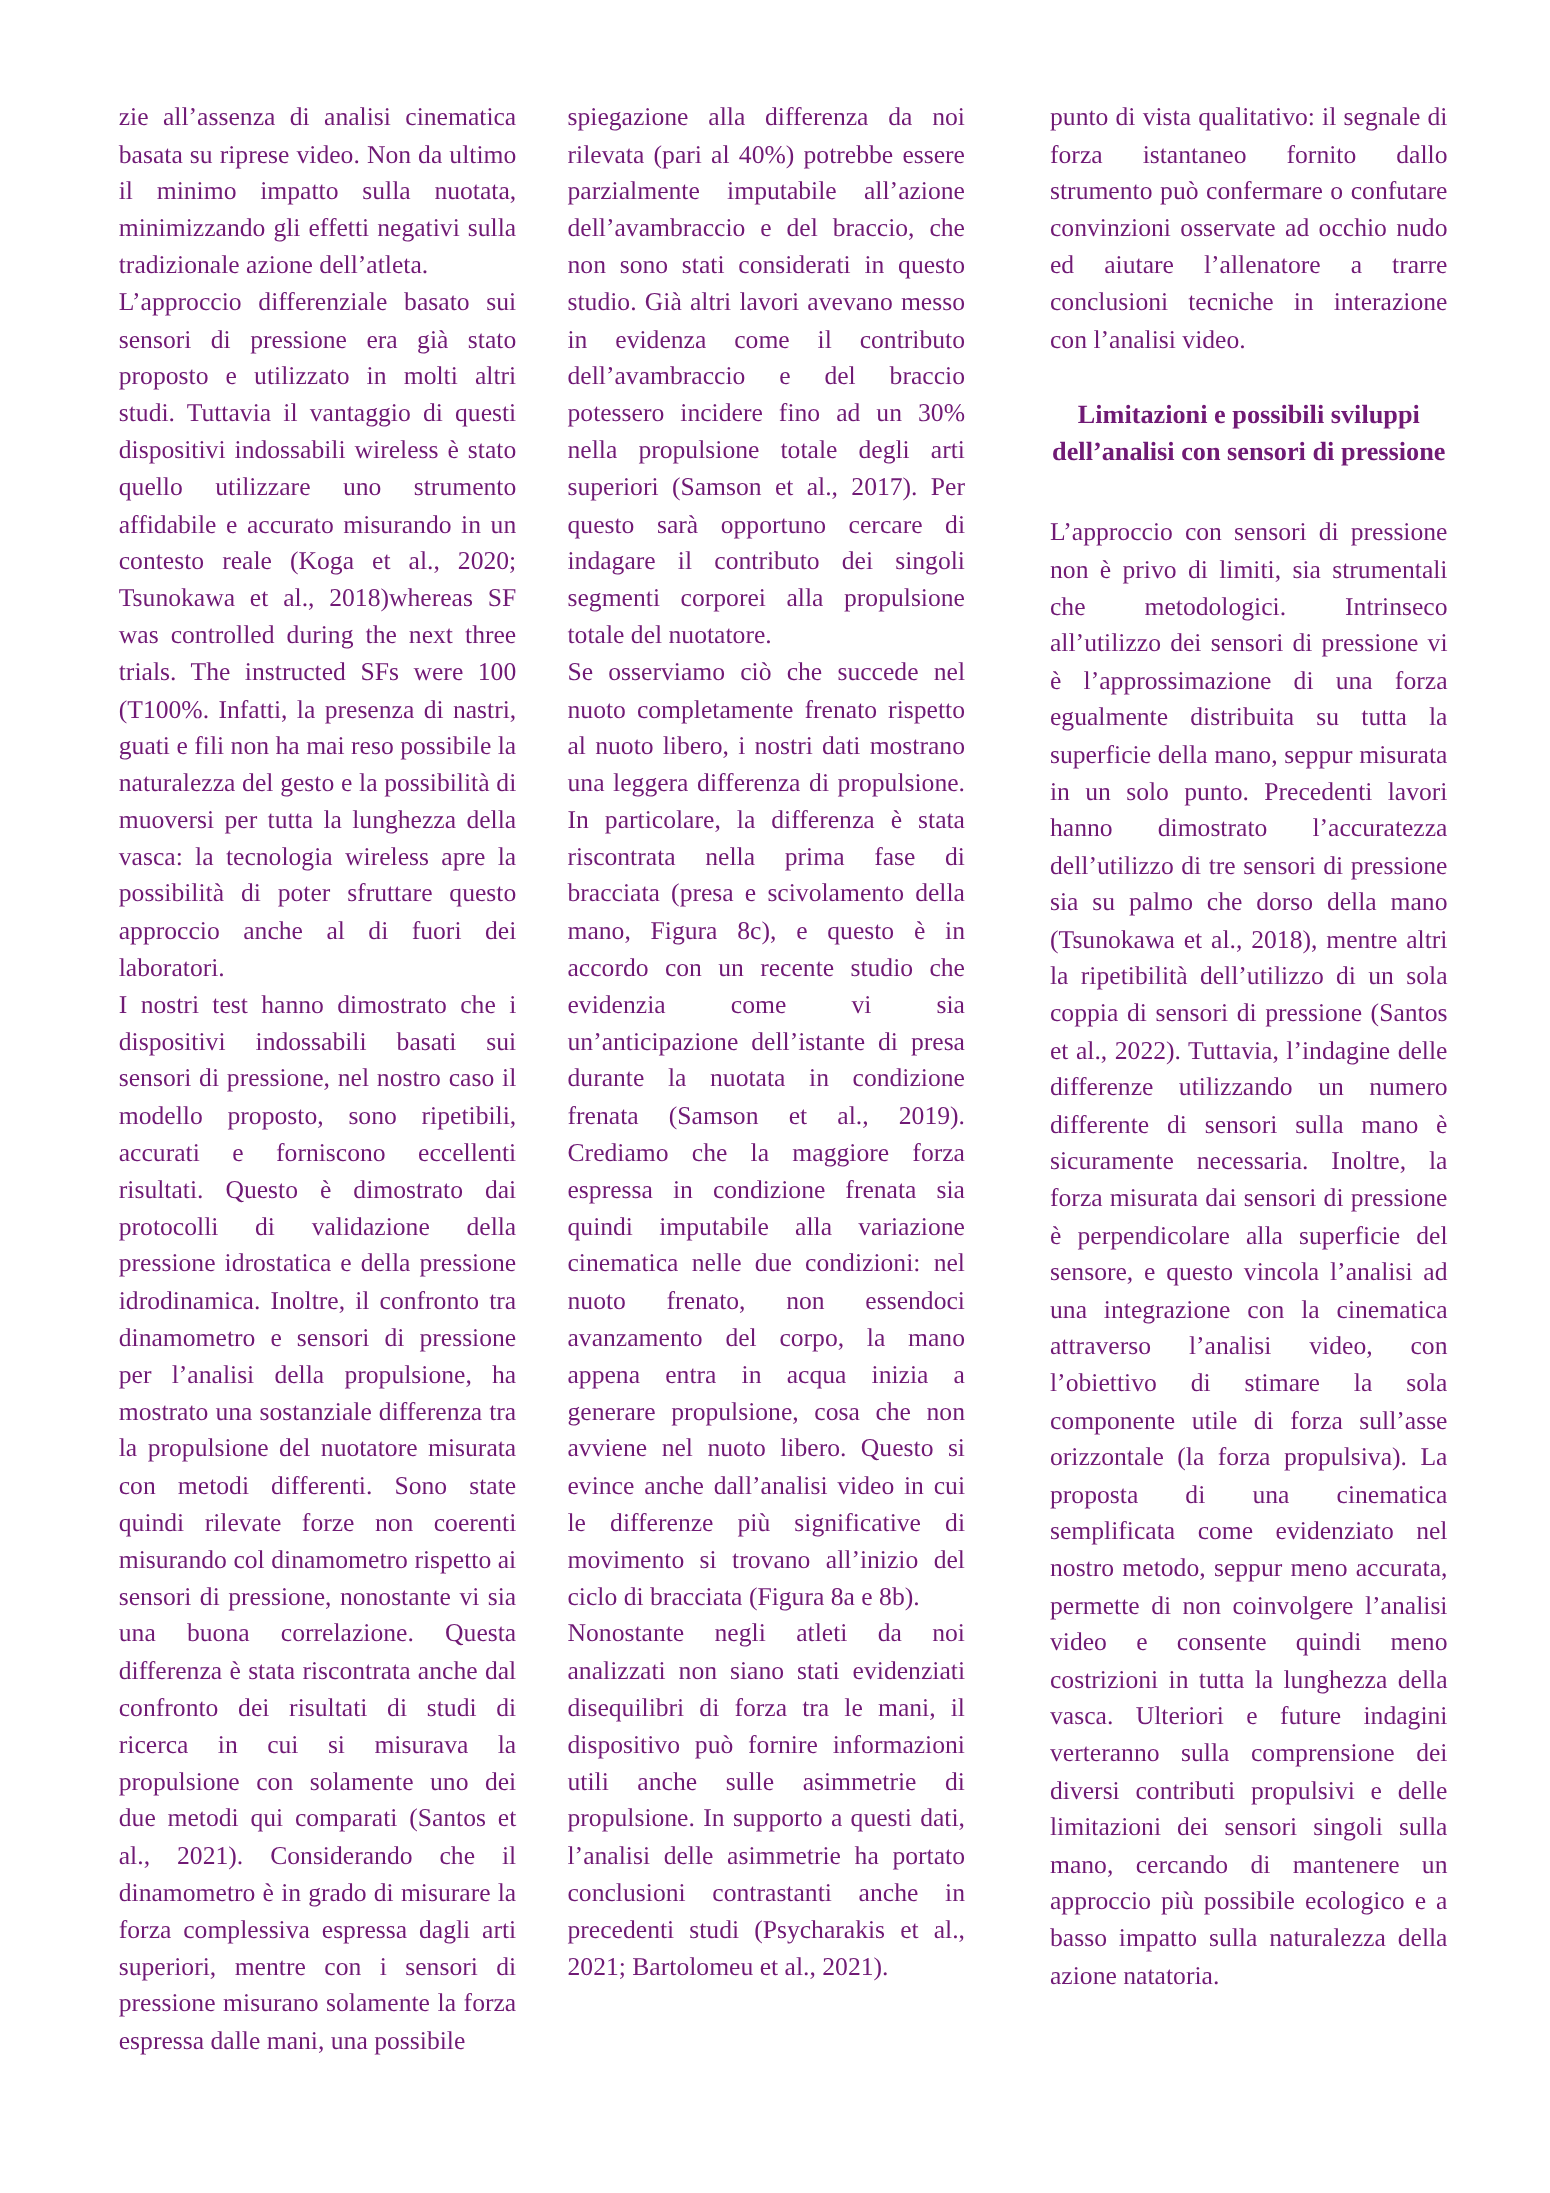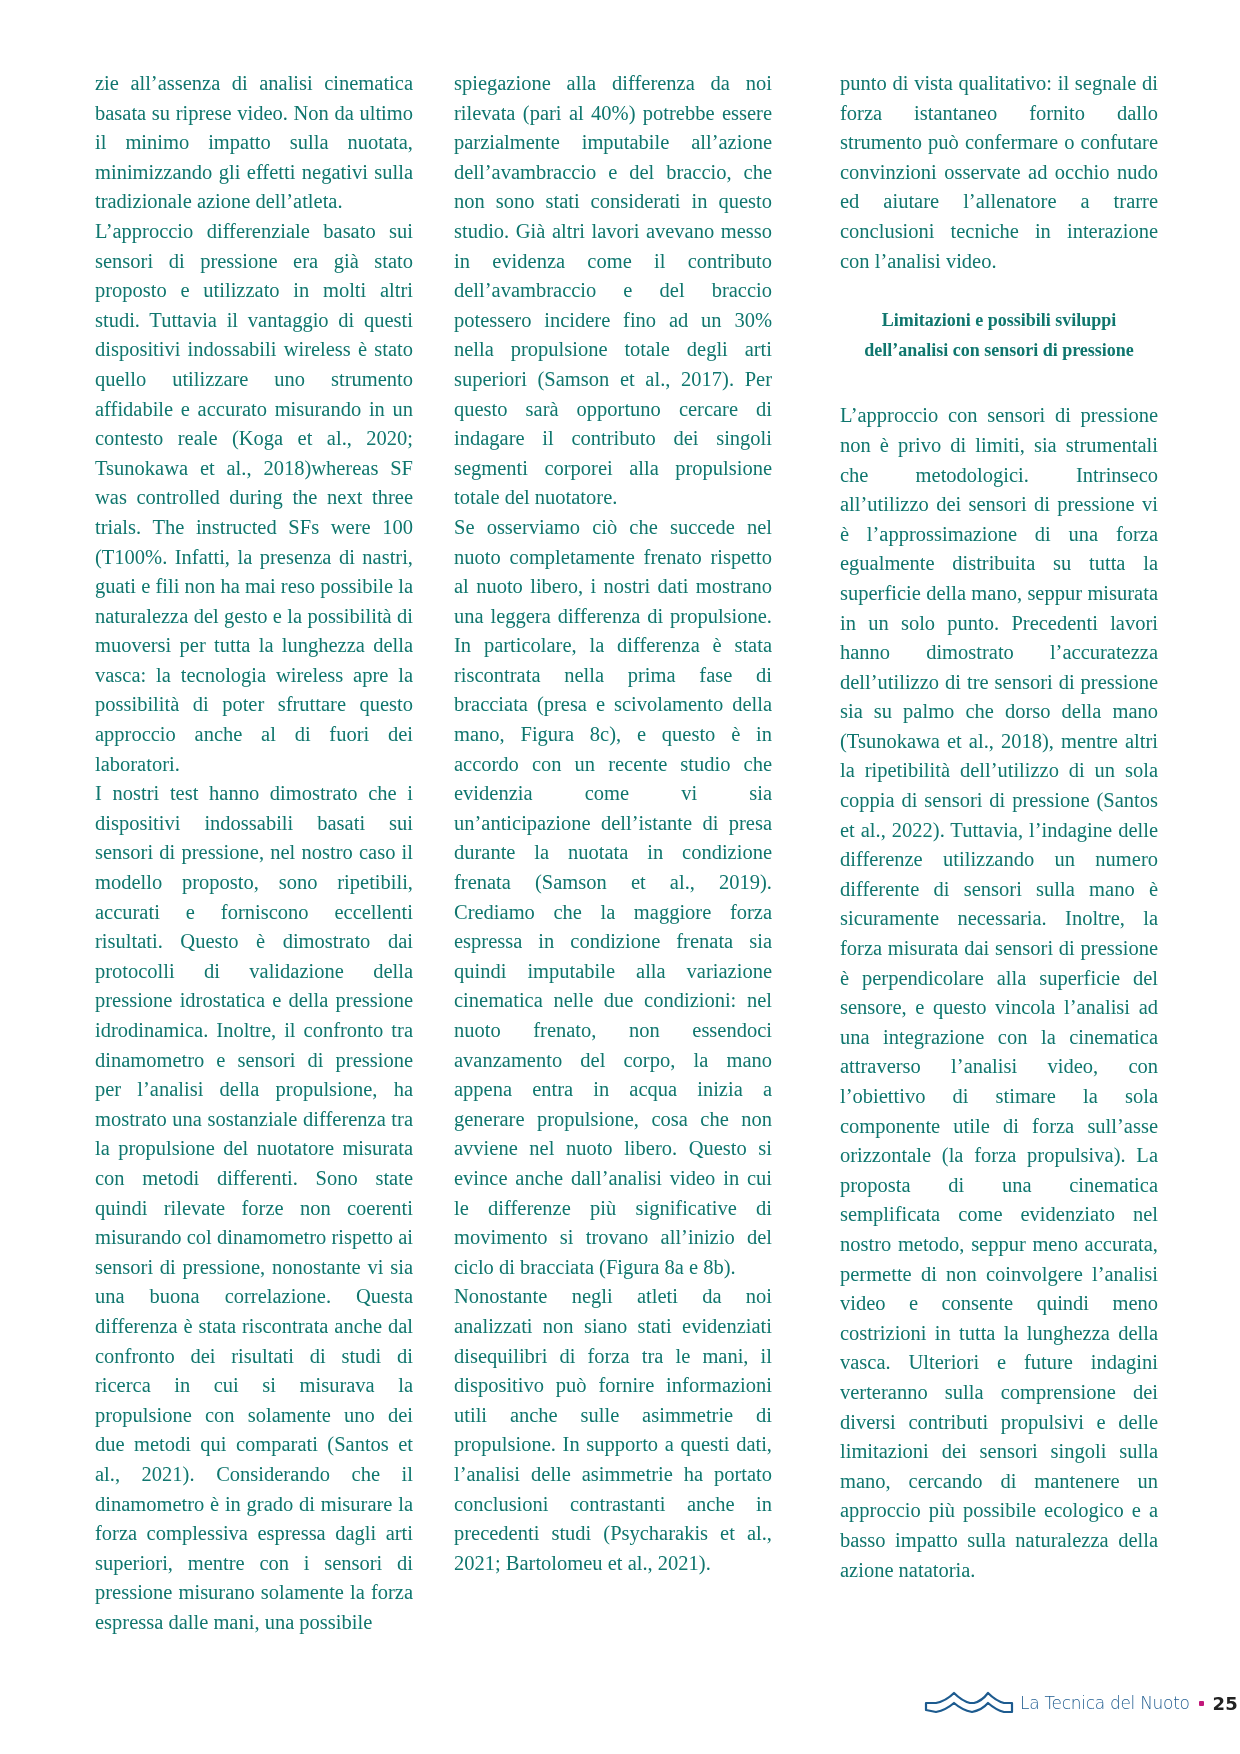--- a/index.html
+++ b/index.html
@@ -1,30 +1,30 @@
 <!DOCTYPE html>
 <html><head>
 <meta charset="utf-8">
 <style>
   html, body { margin: 0; padding: 0; background: #ffffff; }
   body { width: 1240px; height: 1754px; position: relative; overflow: hidden; }
   .page { position: absolute; left: 0; top: 0; width: 1240px; height: 1754px; background: #fff; }
   .col {
-    position: absolute; top: 69px; width: 318px;
+    position: absolute; top: 80px; width: 318px;
     font-family: "Liberation Serif", "DejaVu Serif", serif;
-    font-size: 20.5px; line-height: 29.6px; color: #0f766e;
+    font-size: 20.5px; line-height: 29.6px; color: #701a75;
     text-align: justify; hyphens: manual;
   }
   .col-1 { left: 95px; }
   .col-2 { left: 454px; }
   .col-3 { left: 840px; }
   .col p { margin: 0; text-indent: 0; }
   .section-heading {
     font-family: "Liberation Serif", "DejaVu Serif", serif;
-    font-weight: bold; text-align: center; font-size: 18px; line-height: 29.6px;
+    font-weight: bold; text-align: center; font-size: 21px; line-height: 29.6px;
     margin: 30px 0 36px 0;
   }
   .footer {
     position: absolute; top: 1688px; left: 924px; height: 30px;
     display: flex; align-items: center; gap: 6px;
   }
   .footer-logo { width: 90px; height: 26px; }
   .footer-title {
     font-family: "DejaVu Sans", sans-serif; font-size: 17px; color: #1d5b8f;
     letter-spacing: -0.3px; font-weight: 300;
@@ -48,22 +48,14 @@
     <p>Se osserviamo ciò che succede nel nuoto completamente frenato rispetto al nuoto libero, i nostri dati mostrano una leggera differenza di propulsione. In particolare, la differenza è stata riscontrata nella prima fase di bracciata (presa e scivolamento della mano, Figura 8c), e questo è in accordo con un recente studio che evidenzia come vi sia un’anticipazione dell’istante di presa durante la nuotata in condizione frenata (Samson et al., 2019). Crediamo che la maggiore forza espressa in condizione frenata sia quindi imputabile alla variazione cinematica nelle due condizioni: nel nuoto frenato, non essendoci avanzamento del corpo, la mano appena entra in acqua inizia a generare propulsione, cosa che non avviene nel nuoto libero. Questo si evince anche dall’analisi video in cui le differenze più significative di movimento si trovano all’inizio del ciclo di bracciata (Figura 8a e 8b).</p>
     <p> Nonostante negli atleti da noi analizzati non siano stati evidenziati disequilibri di forza tra le mani, il dispositivo può fornire informazioni utili anche sulle asimmetrie di propulsione. In supporto a questi dati, l’analisi delle asimmetrie ha portato conclusioni contrastanti anche in precedenti studi (Psycharakis et al., 2021; Bartolomeu et al., 2021).</p>
   </div>
 
   <div class="col col-3">
     <p>punto di vista qualitativo: il segnale di forza istantaneo fornito dallo strumento può confermare o confutare convinzioni osservate ad occhio nudo ed aiutare l’allenatore a trarre conclusioni tecniche in interazione con l’analisi video.</p>
     <div class="section-heading">Limitazioni e possibili sviluppi dell’analisi con sensori di pressione</div>
     <p>L’approccio con sensori di pressione non è privo di limiti, sia strumentali che metodologici. Intrinseco all’utilizzo dei sensori di pressione vi è l’approssimazione di una forza egualmente distribuita su tutta la superficie della mano, seppur misurata in un solo punto. Precedenti lavori hanno dimostrato l’accuratezza dell’utilizzo di tre sensori di pressione sia su palmo che dorso della mano (Tsunokawa et al., 2018), mentre altri la ripetibilità dell’utilizzo di un sola coppia di sensori di pressione (Santos et al., 2022). Tuttavia, l’indagine delle differenze utilizzando un numero differente di sensori sulla mano è sicuramente necessaria. Inoltre, la forza misurata dai sensori di pressione è perpendicolare alla superficie del sensore, e questo vincola l’analisi ad una integrazione con la cinematica attraverso l’analisi video, con l’obiettivo di stimare la sola componente utile di forza sull’asse orizzontale (la forza propulsiva). La proposta di una cinematica semplificata come evidenziato nel nostro metodo, seppur meno accurata, permette di non coinvolgere l’analisi video e consente quindi meno costrizioni in tutta la lunghezza della vasca. Ulteriori e future indagini verteranno sulla comprensione dei diversi contributi propulsivi e delle limitazioni dei sensori singoli sulla mano, cercando di mantenere un approccio più possibile ecologico e a basso impatto sulla naturalezza della azione natatoria.</p>
   </div>
 
-  <div class="footer">
-    <svg class="footer-logo" viewBox="0 0 90 26">
-      <path d="M2 20 L2 13 L12 13 Q22 11 30 3 Q38 11 46 13 L50 13 Q58 11 64 3 Q72 11 80 13 L88 13 L88 22 L80 22 Q72 20 64 13 Q58 20 48 22 Q38 20 30 13 Q22 20 12 22 Z" fill="none" stroke="#1d5b8f" stroke-width="2.2" stroke-linejoin="round"></path>
-    </svg>
-    <span class="footer-title">La Tecnica del Nuoto</span>
-    <span class="footer-dot"></span>
-    <span class="footer-page">25</span>
-  </div>
 
 </div>
 
 </body></html>

